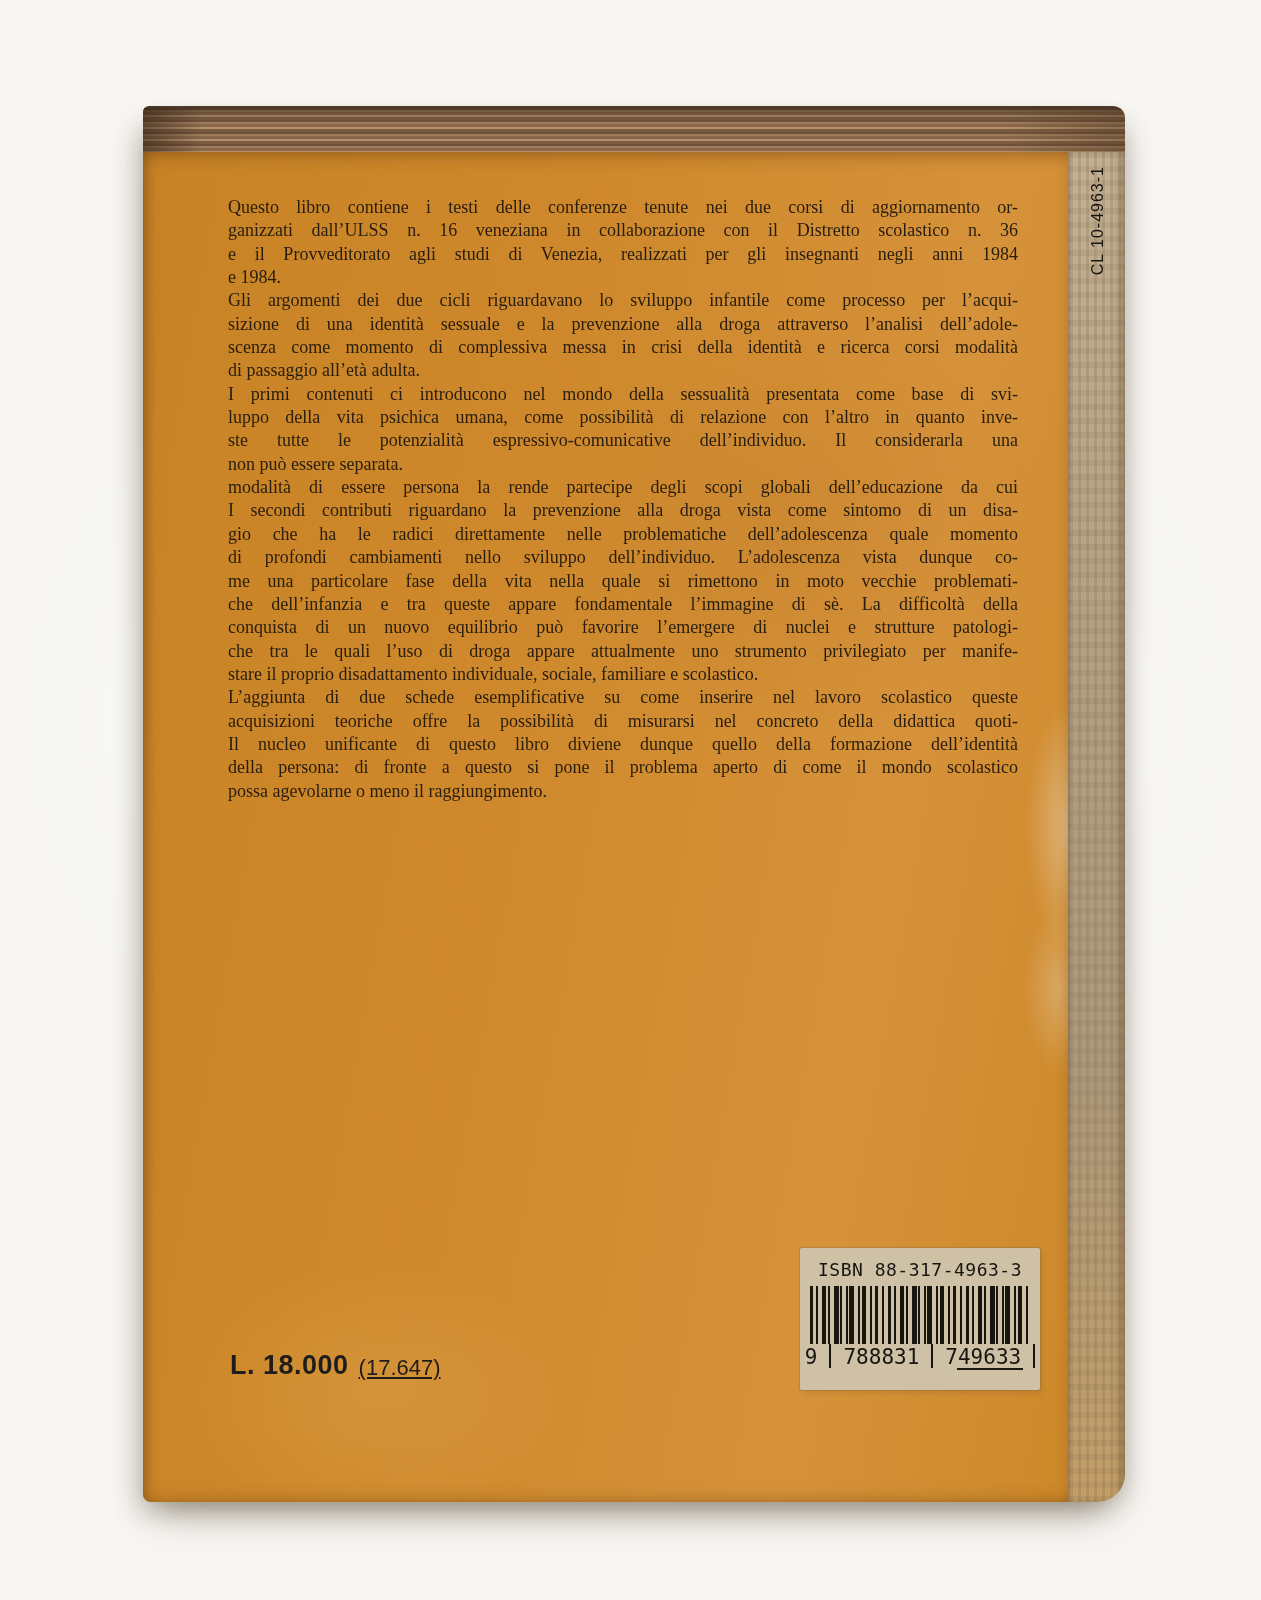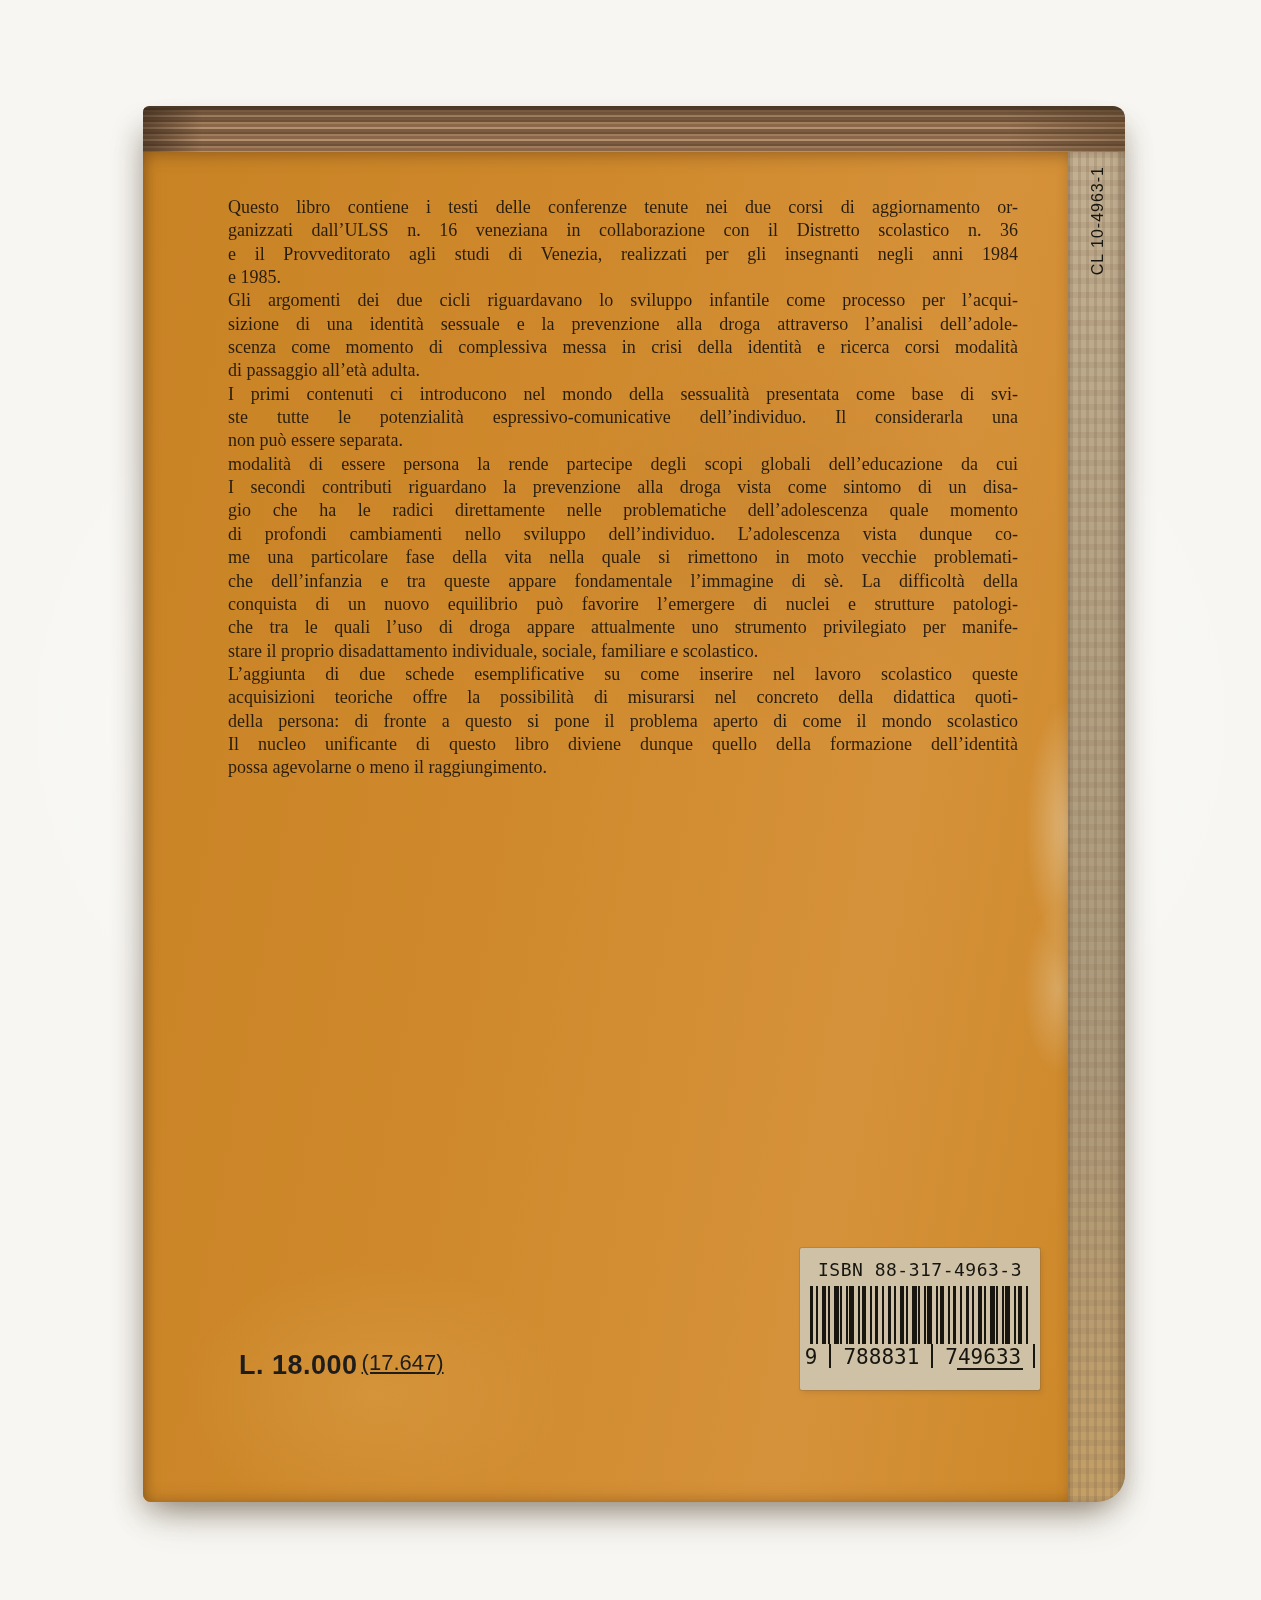--- a/index.html
+++ b/index.html
@@ -100,21 +100,21 @@
   }
   .guard{width:2px;height:24px;background:#191610;align-self:flex-start;}
   .ean-last{position:relative;}
   .ean-last::after{
     content:"";position:absolute;left:15%;right:-2px;bottom:0px;height:2.5px;background:#1b1910;
   }
   
   .price{
     position:absolute;left:87px;top:1198px;
     font-family:"Liberation Sans", sans-serif;color:#1e1d1b;
-    display:flex;gap:4px;align-items:flex-start;margin-left:9px;
+    display:flex;gap:10px;align-items:flex-end;
   }
   .price-amount{font-weight:700;font-size:27px;letter-spacing:.5px;}
   .price-alt{font-size:22px;text-decoration:underline;}
 </style>
 </head>
 <body>
 
 <div class="photo-bg"></div>
 
 <div class="book">
@@ -123,51 +123,52 @@
 
   <div class="body-row">
 
     <div class="cover">
 
       <div class="blurb">
           <div class="para">
             <div class="line">Questo libro contiene i testi delle conferenze tenute nei due corsi di aggiornamento or-</div>
             <div class="line">ganizzati dall’ULSS n. 16 veneziana in collaborazione con il Distretto scolastico n. 36</div>
             <div class="line">e il Provveditorato agli studi di Venezia, realizzati per gli insegnanti negli anni 1984</div>
-            <div class="line last">e 1985.</div>
+            <div class="line last">e 1984.</div>
           </div>
           <div class="para">
             <div class="line">Gli argomenti dei due cicli riguardavano lo sviluppo infantile come processo per l’acqui-</div>
             <div class="line">sizione di una identità sessuale e la prevenzione alla droga attraverso l’analisi dell’adole-</div>
             <div class="line">scenza come momento di complessiva messa in crisi della identità e ricerca corsi modalità</div>
             <div class="line last">di passaggio all’età adulta.</div>
           </div>
           <div class="para">
             <div class="line">I primi contenuti ci introducono nel mondo della sessualità presentata come base di svi-</div>
+            <div class="line">luppo della vita psichica umana, come possibilità di relazione con l’altro in quanto inve-</div>
             <div class="line">ste tutte le potenzialità espressivo-comunicative dell’individuo. Il considerarla una</div>
             <div class="line last">non può essere separata.</div>
             <div class="line">modalità di essere persona la rende partecipe degli scopi globali dell’educazione da cui</div>
           </div>
           <div class="para">
             <div class="line">I secondi contributi riguardano la prevenzione alla droga vista come sintomo di un disa-</div>
             <div class="line">gio che ha le radici direttamente nelle problematiche dell’adolescenza quale momento</div>
             <div class="line">di profondi cambiamenti nello sviluppo dell’individuo. L’adolescenza vista dunque co-</div>
             <div class="line">me una particolare fase della vita nella quale si rimettono in moto vecchie problemati-</div>
             <div class="line">che dell’infanzia e tra queste appare fondamentale l’immagine di sè. La difficoltà della</div>
             <div class="line">conquista di un nuovo equilibrio può favorire l’emergere di nuclei e strutture patologi-</div>
             <div class="line">che tra le quali l’uso di droga appare attualmente uno strumento privilegiato per manife-</div>
             <div class="line last">stare il proprio disadattamento individuale, sociale, familiare e scolastico.</div>
           </div>
           <div class="para">
             <div class="line">L’aggiunta di due schede esemplificative su come inserire nel lavoro scolastico queste</div>
             <div class="line">acquisizioni teoriche offre la possibilità di misurarsi nel concreto della didattica quoti-</div>
           </div>
           <div class="para">
+            <div class="line">Il nucleo unificante di questo libro diviene dunque quello della formazione dell’identità</div>
             <div class="line">della persona: di fronte a questo si pone il problema aperto di come il mondo scolastico</div>
-            <div class="line">Il nucleo unificante di questo libro diviene dunque quello della formazione dell’identità</div>
             <div class="line last">possa agevolarne o meno il raggiungimento.</div>
           </div>
         </div>
 
       <div class="isbn-label">
         <div class="isbn-text">ISBN 88-317-4963-3</div>
         <div class="bars"></div>
         <div class="ean">
           <span>9</span>
           <span class="guard"></span>

